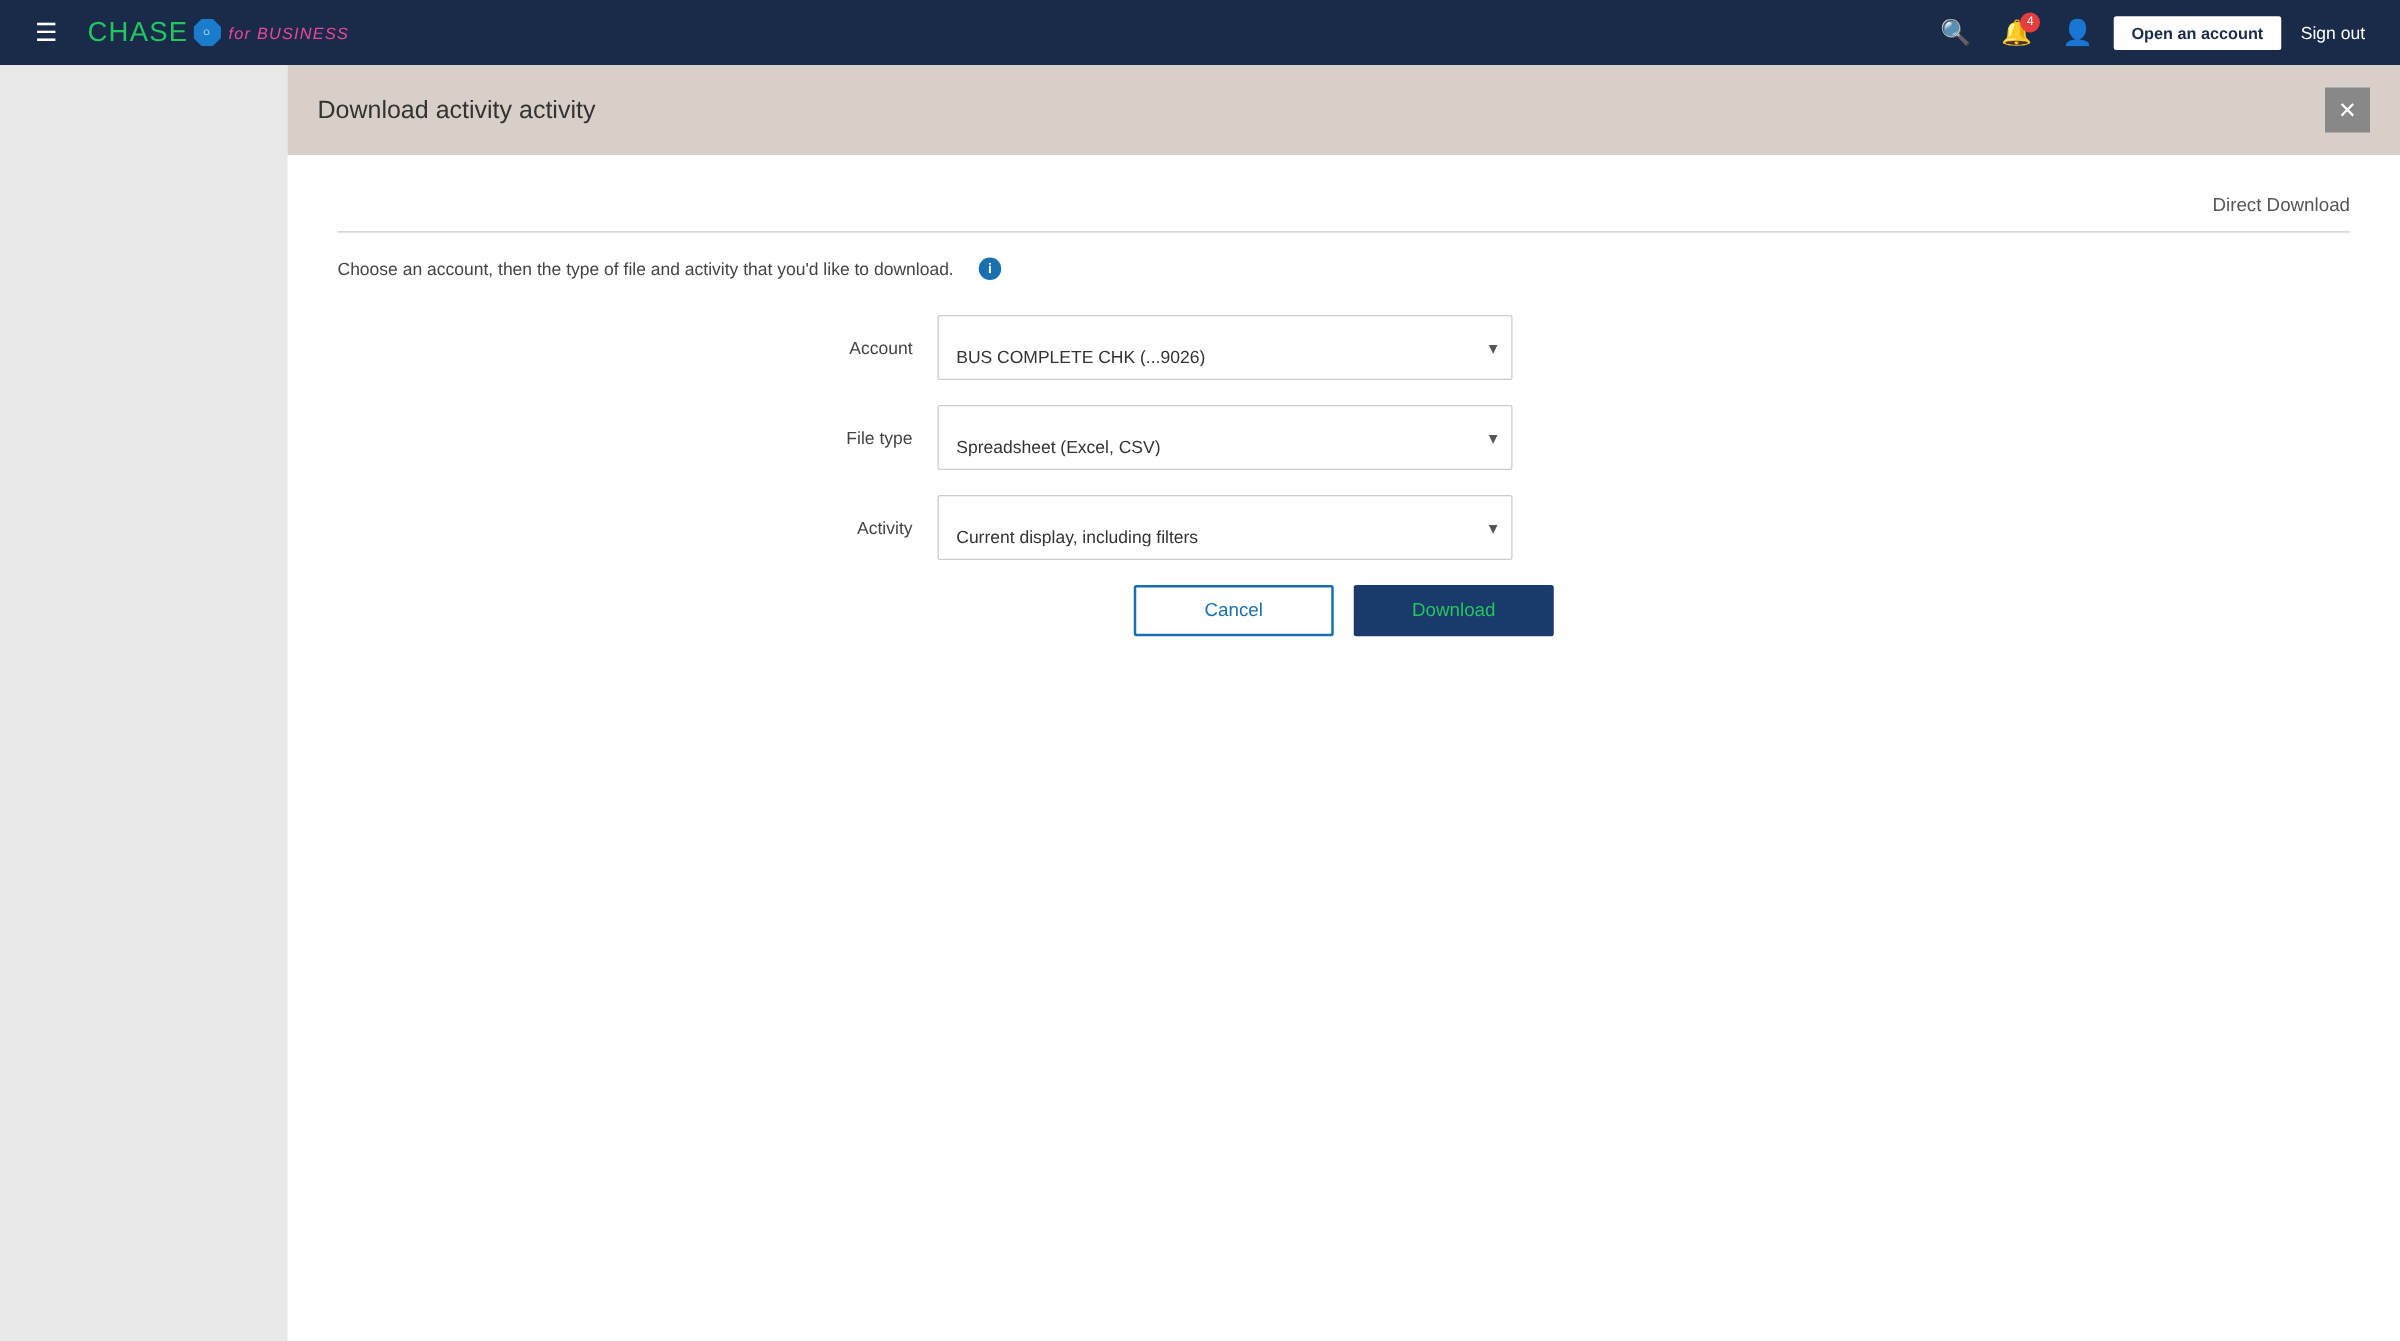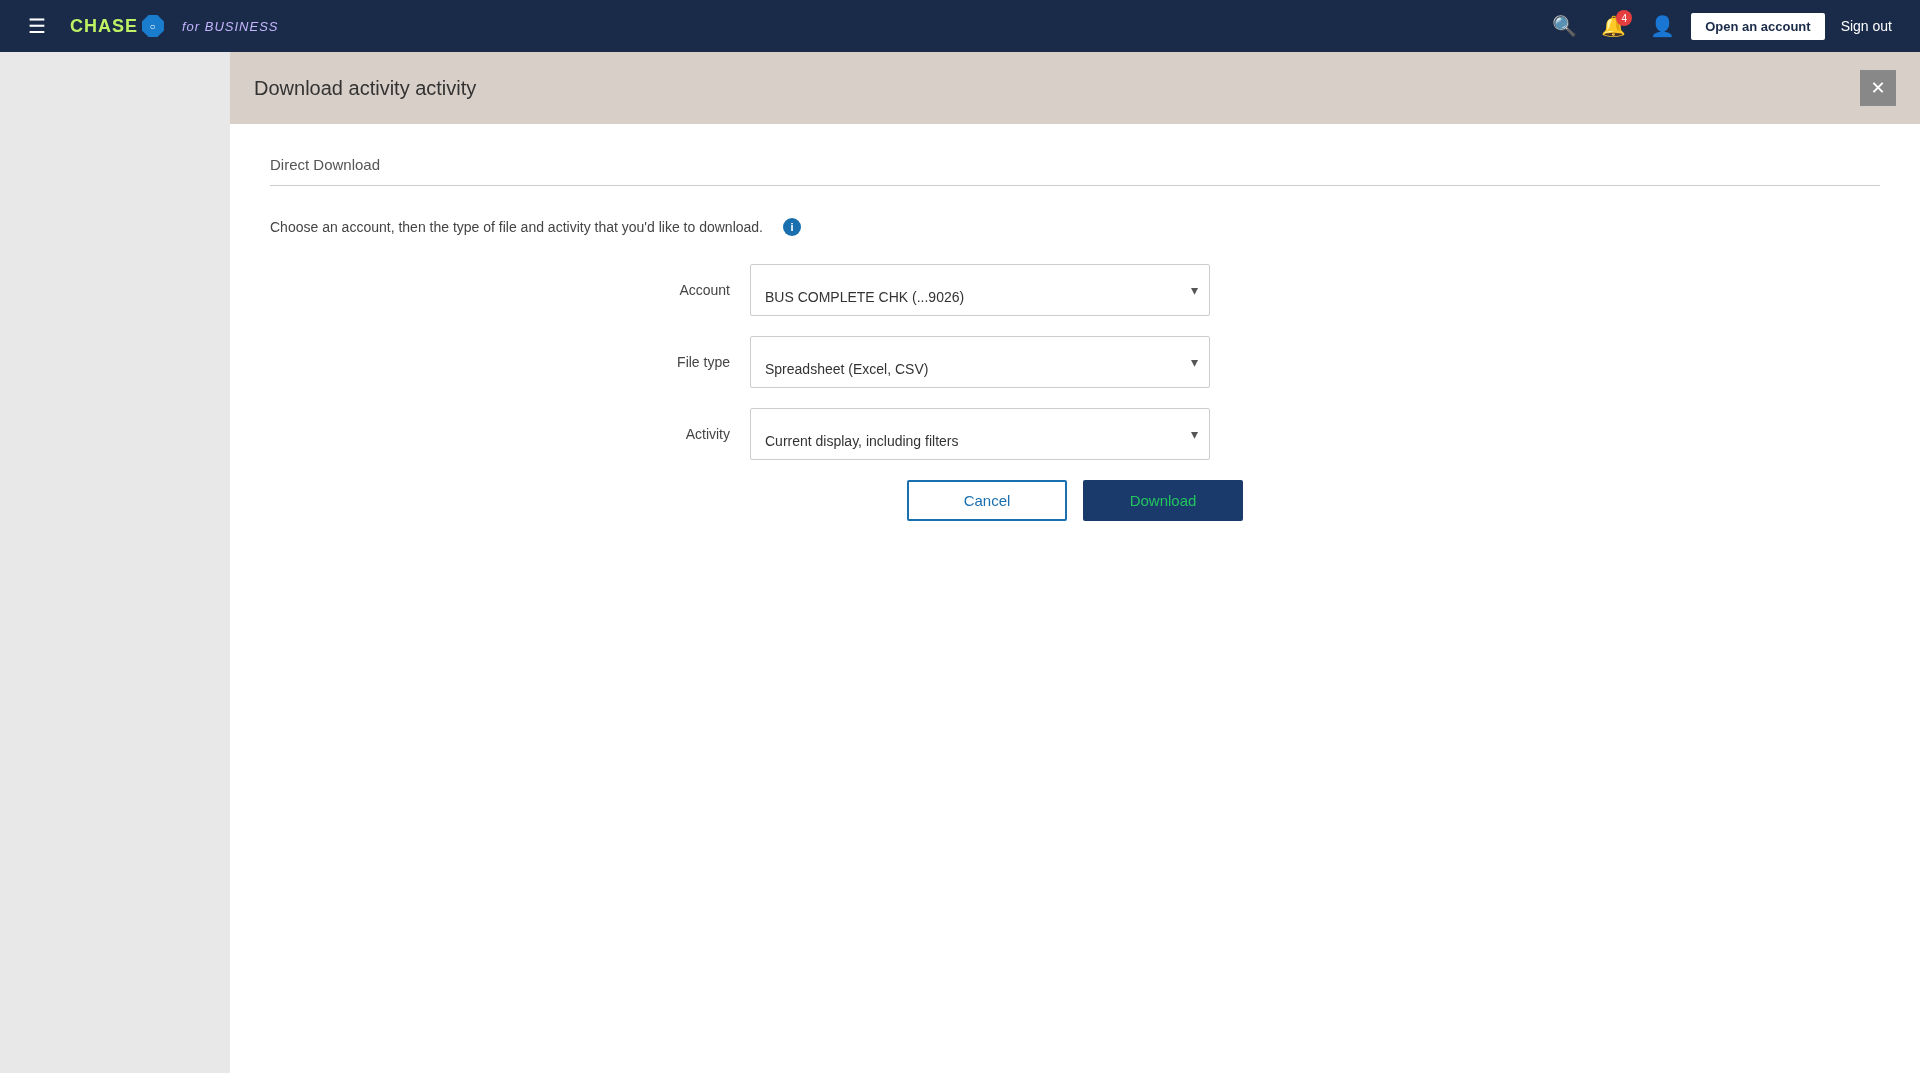--- a/index.html
+++ b/index.html
@@ -28,42 +28,42 @@
     .logo-text {
       color: #fff;
       font-size: 20px;
       font-weight: 700;
       letter-spacing: 1px;
       display: flex;
       align-items: center;
       gap: 4px;
     }
     .logo-chase {
-      color: #bef264;
-      font-weight: 700;
-      font-size: 18px;
+      color: #22c55e;
+      font-weight: 400;
+      font-size: 22px;
     }
     .logo-octagon {
       width: 22px;
       height: 22px;
       background: #1a7ccc;
       clip-path: polygon(30% 0%, 70% 0%, 100% 30%, 100% 70%, 70% 100%, 30% 100%, 0% 70%, 0% 30%);
       display: inline-flex;
       align-items: center;
       justify-content: center;
       color: #fff;
       font-size: 10px;
       font-weight: 900;
     }
     .logo-for-business {
-      color: #c4b5fd;
+      color: #ec4899;
       font-size: 13px;
       font-weight: 400;
       font-style: italic;
-      margin-left: 14px;
+      margin-left: 2px;
     }
     .header-right {
       margin-left: auto;
       display: flex;
       align-items: center;
       gap: 8px;
     }
     .header-icon-btn {
       background: none;
       border: none;
@@ -161,21 +161,22 @@
     .panel-body {
       padding: 32px 40px;
     }
 
     .section-title {
       font-size: 15px;
       color: #555;
       font-weight: 400;
       padding-bottom: 12px;
       border-bottom: 1px solid #ccc;
-      margin-bottom: 32px;
+      margin-bottom: 20px;
+      text-align: right;
     }
 
     .description-row {
       display: flex;
       align-items: center;
       gap: 20px;
       margin-bottom: 28px;
     }
     .description-text {
       font-size: 14px;

